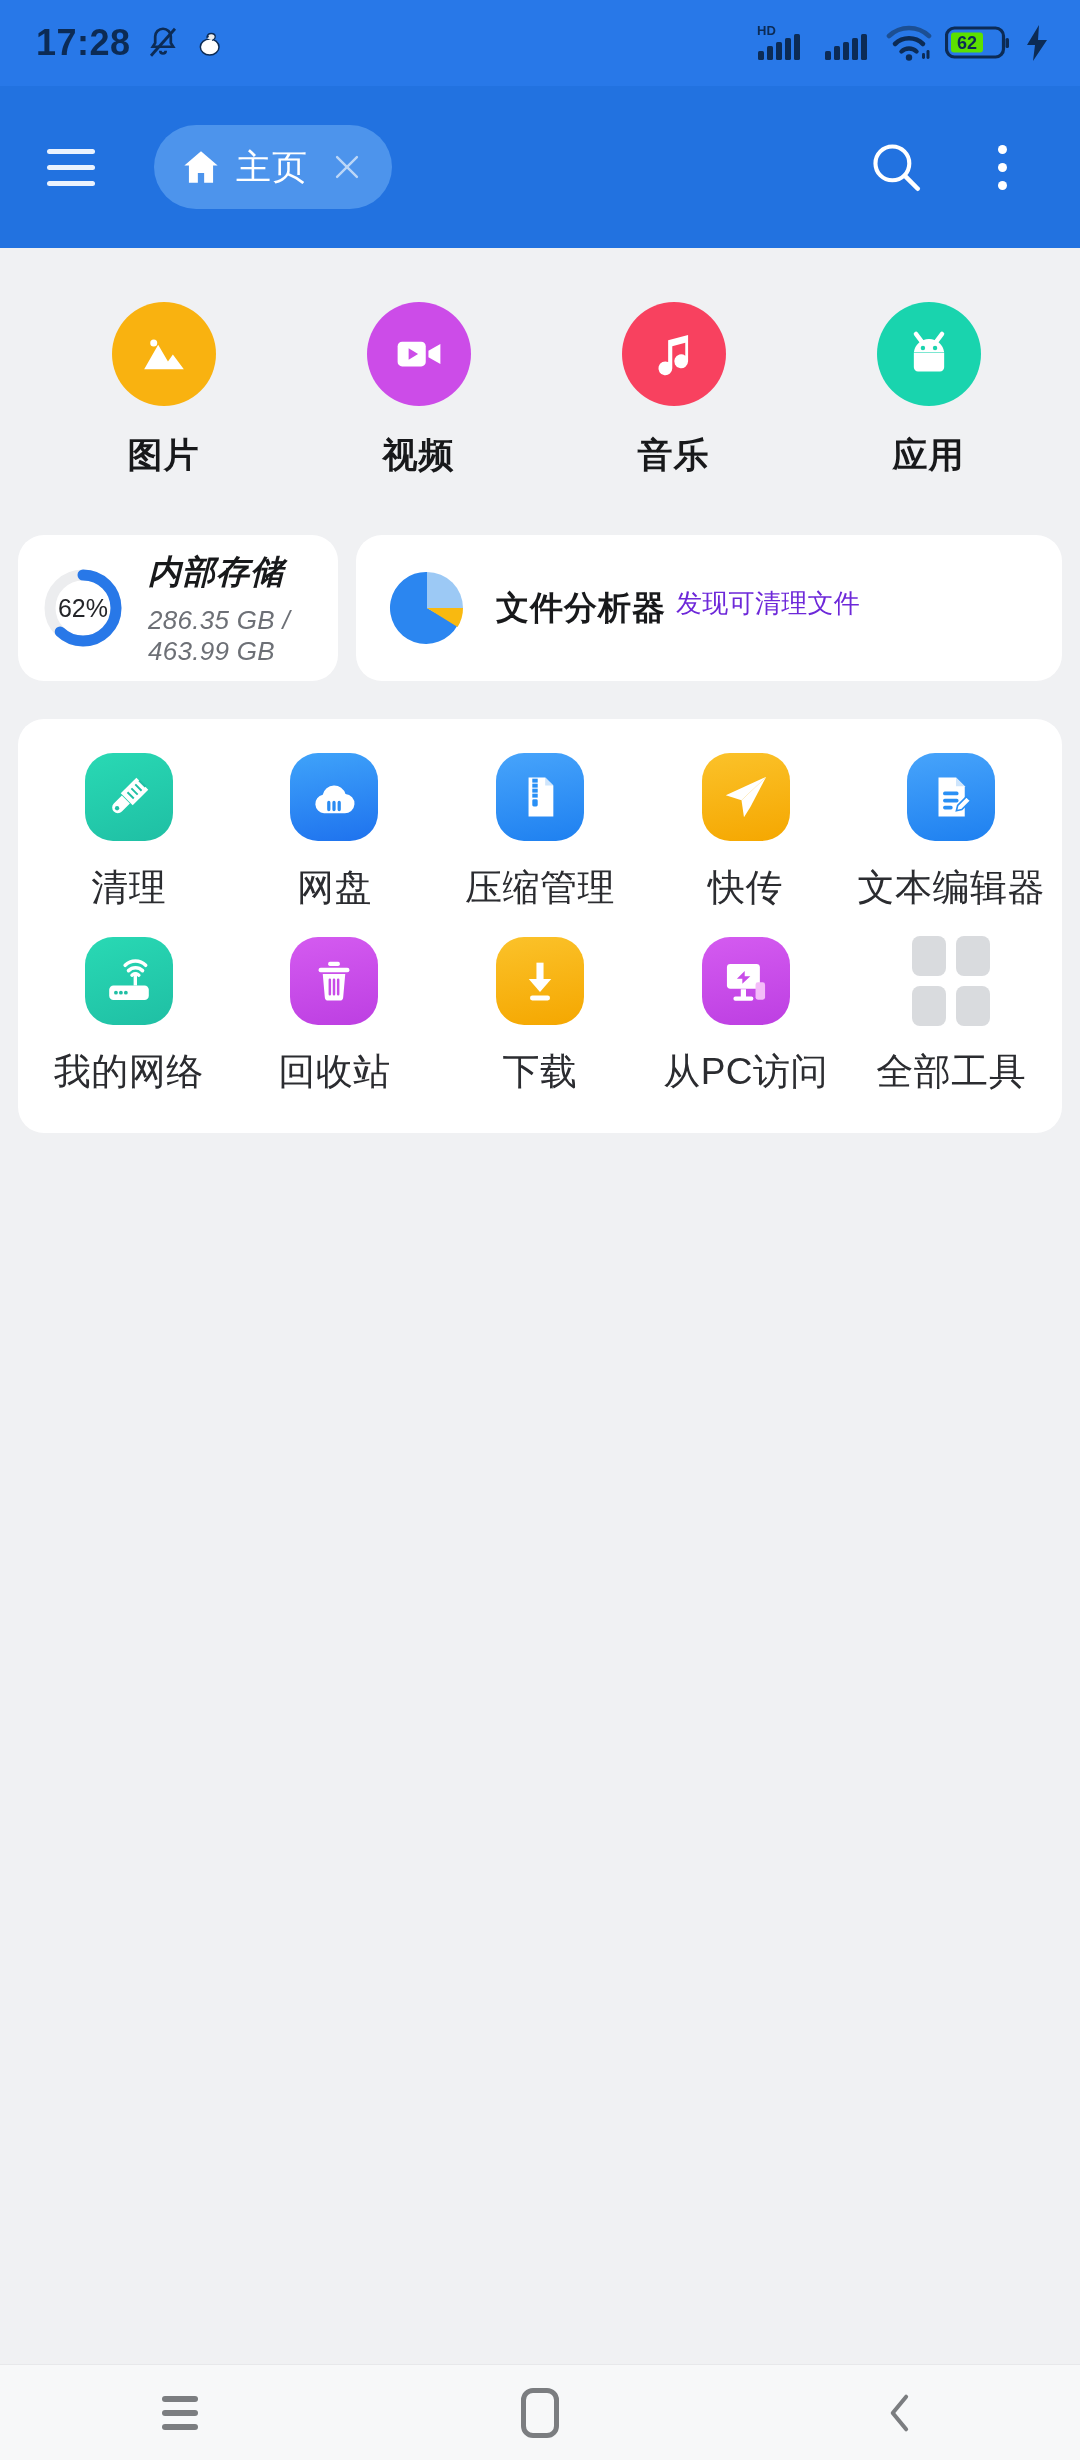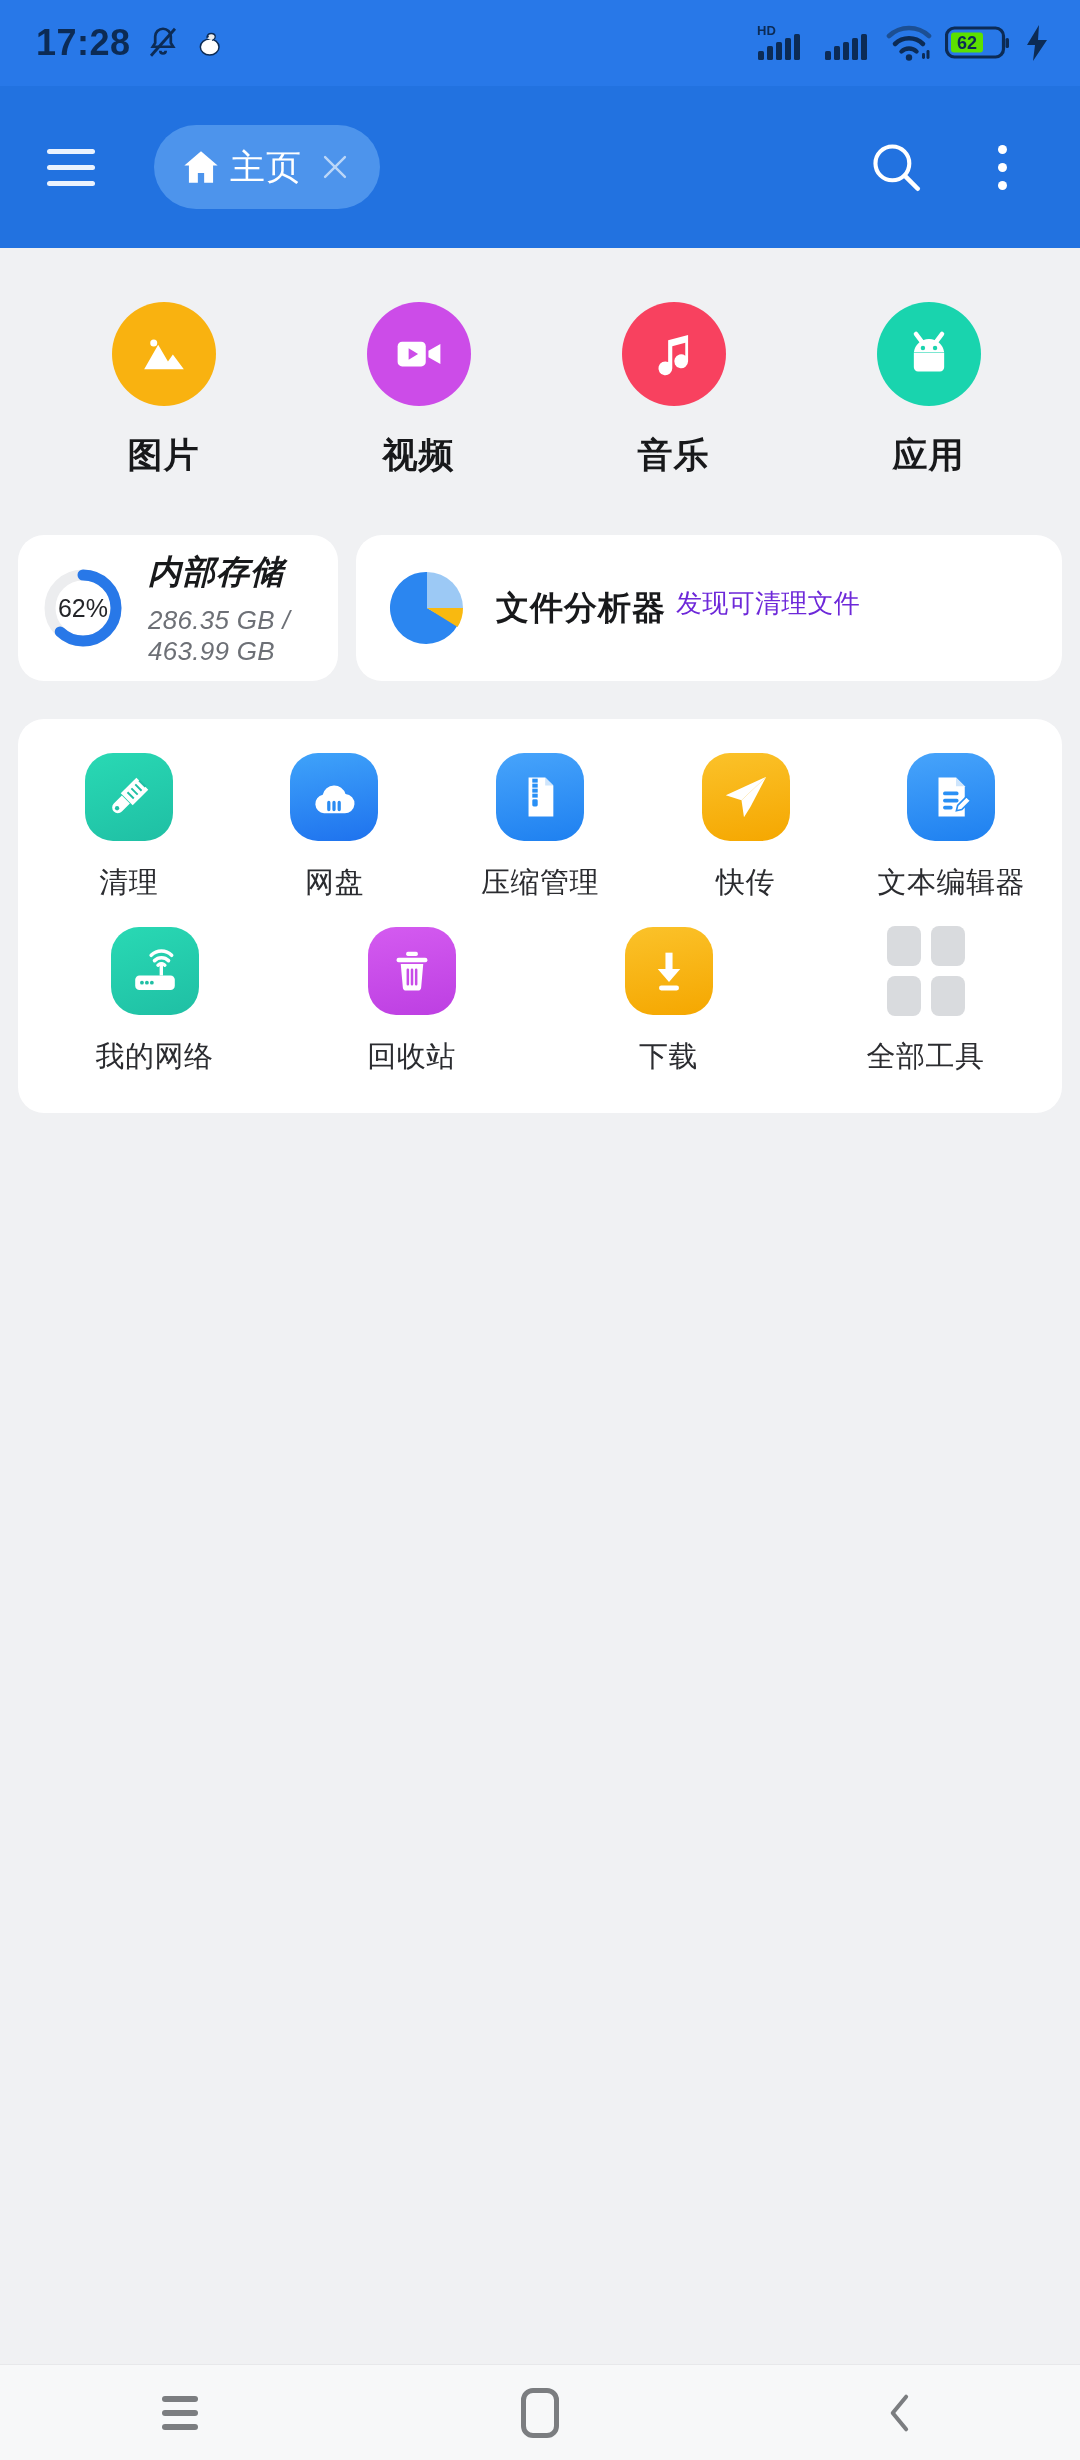--- a/index.html
+++ b/index.html
@@ -38,21 +38,21 @@
     width: 74px; height: 74px;
     display: flex; flex-direction: column; justify-content: center;
     align-items: center; gap: 11px; flex: none;
   }
   .hamburger span {
     display: block; width: 48px; height: 5px;
     background: #EAF2FE; border-radius: 3px;
   }
   .tabstrip { flex: 1; display: flex; align-items: center; padding-left: 46px; }
   .tab-pill {
-    display: flex; align-items: center; gap: 8px;
+    display: flex; align-items: center; gap: 14px;
     background: #4D94EC; border-radius: 42px;
     height: 84px; padding: 0 20px 0 26px;
   }
   .tab-label {
     color: #FFFFFF; font-size: 35px; font-weight: 400;
     letter-spacing: 1px;
   }
   .tab-close { width: 50px; height: 50px; display:flex; align-items:center; justify-content:center; opacity: .62; }
   .tb-actions { display: flex; align-items: center; gap: 30px; }
   .tb-btn { width: 76px; height: 76px; display:flex; align-items:center; justify-content:center; }
@@ -107,21 +107,21 @@
     padding: 34px 8px 36px 8px;
   }
   .tools-row { display: flex; }
   .tools-row + .tools-row { margin-top: 24px; }
   .tool { flex: 1; display: flex; flex-direction: column; align-items: center; }
   .tool-icon {
     width: 88px; height: 88px; border-radius: 28px;
     display: flex; align-items: center; justify-content: center;
   }
   .tool-label {
-    margin-top: 22px; font-size: 29px; color: #2B2C30; letter-spacing: .5px;
+    margin-top: 22px; font-size: 37px; color: #2B2C30; letter-spacing: .5px;
     white-space: nowrap;
   }
   .grid-icon { display: grid; grid-template-columns: 34px 34px; grid-gap: 10px; }
   .grid-icon i { display:block; width: 34px; height: 40px; border-radius: 8px; background: #D9DBDE; }
 
   
   .navbar {
     position: absolute; left: 0; bottom: 0; width: 1080px; height: 96px;
     background: #F7F8F9; border-top: 1px solid #E7E8EA;
     display: flex; align-items: center;
@@ -420,20 +420,32 @@
       <div class="tool-icon" style="background:linear-gradient(170deg,#FBC22A,#F5A700)">
         <svg class="icon-svg" width="50" height="50" viewBox="0 0 24 24">
           <rect x="10.3" y="3.2" width="3.4" height="9" fill="#FFFFFF"></rect>
           <path d="M6.6 11 12 17.3 17.4 11z" fill="#FFFFFF"></path>
           <rect x="7.2" y="19" width="9.6" height="2.3" rx="1.1" fill="#FFFFFF"></rect>
         </svg>
       </div>
       <div class="tool-label">下载</div>
     </div>
 
+    <div class="tool">
+      <div class="tool-icon" style="background:linear-gradient(170deg,#D45BF0,#BD3FE2)">
+        <svg class="icon-svg" width="52" height="52" viewBox="0 0 24 24">
+          <rect x="3.2" y="4.2" width="15.2" height="11.4" rx="1.6" fill="#FFFFFF"></rect>
+          <path d="M11.4 7.4v2.4h2.6l-3.7 3.5V11H7.8z" fill="#C84CE8"></path>
+          <rect x="9.6" y="15.8" width="2.4" height="3.6" fill="#FFFFFF"></rect>
+          <rect x="6.2" y="19.2" width="9.2" height="1.9" rx=".9" fill="#FFFFFF"></rect>
+          <rect x="16.4" y="12.6" width="4.4" height="8" rx="1.1" fill="#F4BCF9"></rect>
+        </svg>
+      </div>
+      <div class="tool-label">从PC访问</div>
+    </div>
 
     <div class="tool">
       <div class="tool-icon">
         <span class="grid-icon">
           <i></i>
           <i></i>
           <i></i>
           <i></i>
         </span>
       </div>

